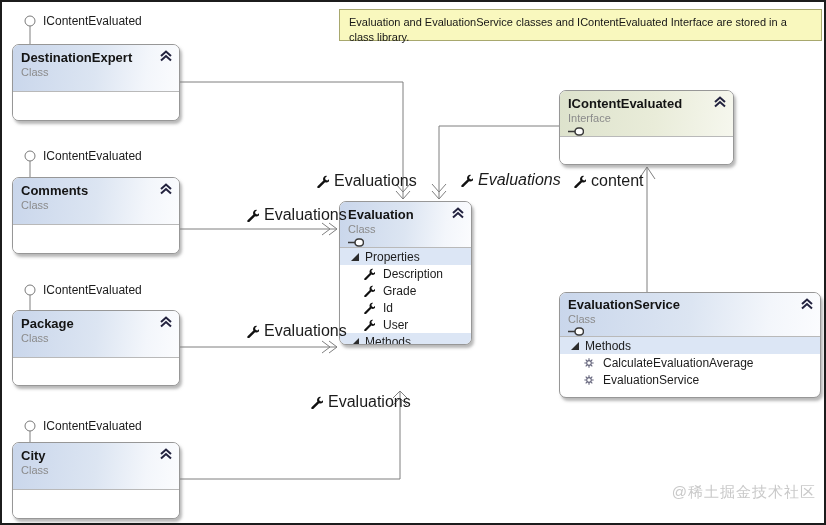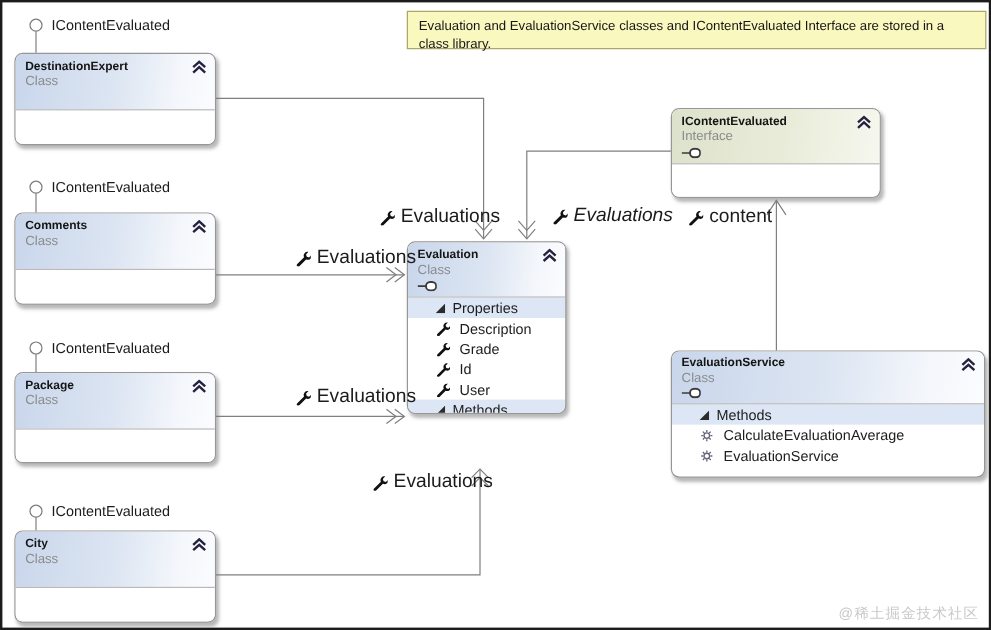--- a/index.html
+++ b/index.html
@@ -6,42 +6,42 @@
   body { background:#e8e8e8; font-family:"Liberation Sans","DejaVu Sans",sans-serif; }
   .canvas { position:relative; width:826px; height:525px; background:#ffffff;
             border:2px solid #1c1c1c; overflow:hidden; }
   .layer { position:absolute; left:0; top:0; width:826px; height:525px; }
 
   .uml-box { position:absolute; background:#fff; border:1px solid #979797; border-radius:7px;
              box-shadow:2px 3px 3px rgba(125,125,125,.55); overflow:hidden; }
   .hdr { position:relative; border-bottom:1px solid #b9b9b9; }
   .class-grad { background:linear-gradient(97deg,#c9d6eb 0%,#dce5f2 50%,#f3f6fb 80%,#fbfcfe 100%); }
   .iface-grad { background:linear-gradient(97deg,#dde2cc 0%,#e9ecd9 55%,#f6f7ee 100%); }
-  .title { font-weight:bold; font-size:10px; color:#141414; padding:5px 26px 0 8px; white-space:nowrap; }
+  .title { font-weight:bold; font-size:13px; color:#141414; padding:5px 26px 0 8px; white-space:nowrap; }
   .kind  { font-size:11px; color:#8b8b8b; padding:1px 8px 0; line-height:13px; }
   .hdr-icon { padding:2px 0 3px 8px; line-height:0; }
   .collapse { position:absolute; top:5px; right:6px; width:14px; height:12px; cursor:pointer; }
   .body-empty { background:#fff; }
 
   .sect { display:flex; align-items:center; gap:6px; height:17px; background:#dce6f5;
-          padding-left:23px; font-size:12px; color:#1c1c1c; }
+          padding-left:11px; font-size:12px; color:#1c1c1c; }
   .member { display:flex; align-items:center; gap:8px; height:17px; padding-left:23px;
             font-size:12px; color:#1c1c1c; background:#fff; white-space:nowrap; }
   .icon { line-height:0; flex:0 0 auto; }
 
   .assoc-label { position:absolute; display:flex; align-items:center; gap:5px;
                  font-size:16px; color:#1b1b1b; white-space:nowrap; }
   .assoc-label.italic span { font-style:italic; }
   .stub-label { position:absolute; font-size:12px; color:#1b1b1b; white-space:nowrap; }
 
   .note { position:absolute; left:337px; top:7px; width:483px; height:32px;
           background:#f9f8be; border:1px solid #a8a86e; padding:5px 9px;
           font-size:11px; line-height:15px; color:#161616; }
 
-  .watermark { position:absolute; right:8px; bottom:3px; font-size:12px; color:#c9c9c9;
+  .watermark { position:absolute; right:8px; bottom:21px; font-size:15px; color:#c9c9c9;
                letter-spacing:1px; }
 </style>
 </head>
 <body>
 
 <div class="canvas">
 
   <svg class="layer" width="826" height="525" fill="none" stroke="#7f7f7f" stroke-width="1">
 
     <g>

